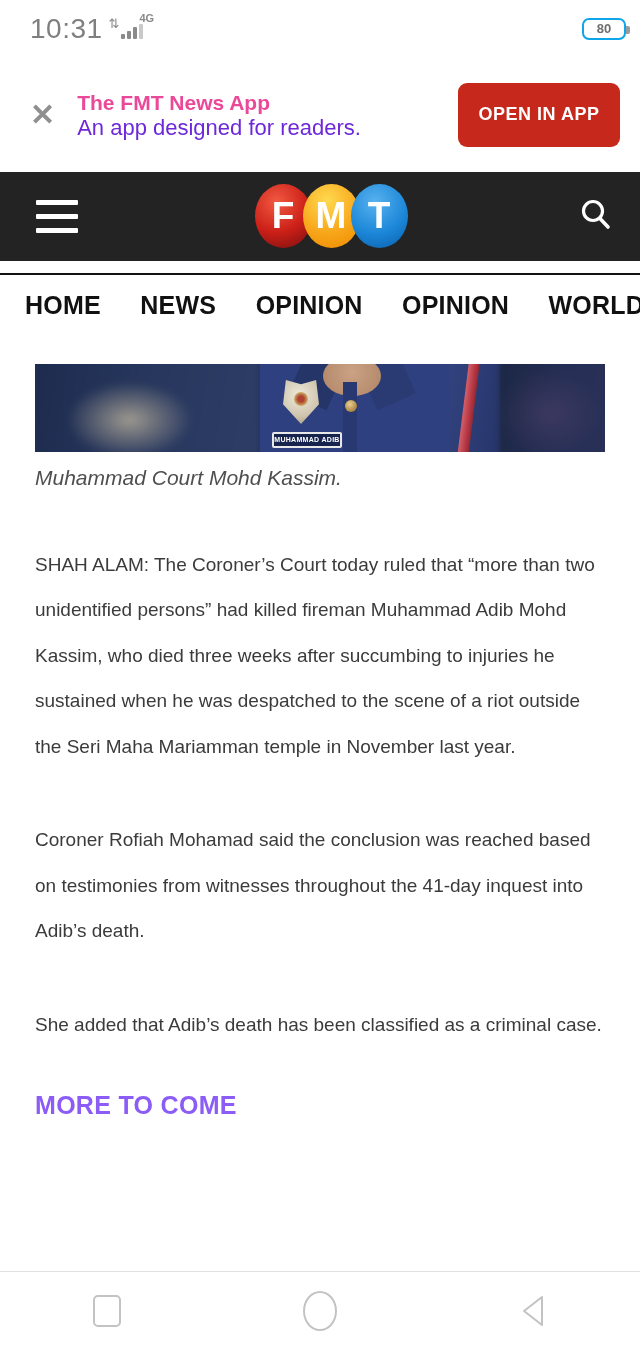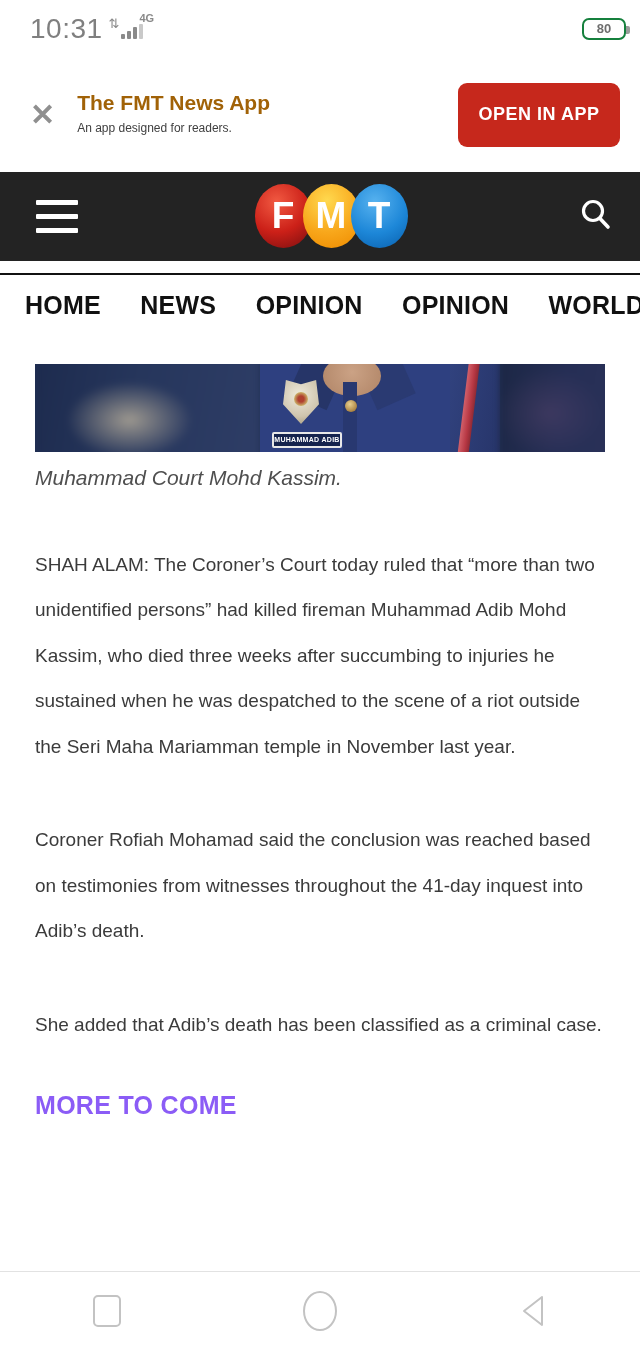--- a/index.html
+++ b/index.html
@@ -10,31 +10,31 @@
   .status-bar { height:60px; display:flex; align-items:center; padding:0 14px 0 30px; color:#7d7d7d; }
   .sb-time { font-size:28px; color:#7f7f7f; letter-spacing:0.5px; }
   .sb-data-arrows { font-size:13px; margin:-10px 0 0 6px; color:#8a8a8a; }
   .sb-net { display:flex; flex-direction:column; align-items:flex-start; margin-left:2px; margin-top:-6px; }
   .sb-4g { font-size:11px; font-weight:bold; color:#8a8a8a; line-height:10px; margin-left:18px; }
   .sb-bars { display:flex; align-items:flex-end; gap:2px; margin-top:1px; }
   .sb-bars i { display:block; width:4px; background:#8a8a8a; border-radius:1px; }
   .sb-bars i:nth-child(1){height:5px;} .sb-bars i:nth-child(2){height:8px;}
   .sb-bars i:nth-child(3){height:12px;} .sb-bars i:nth-child(4){height:15px; background:#c9c9c9;}
   .sb-spacer { flex:1; }
-  .sb-batt { position:relative; width:44px; height:22px; border:2px solid #15803d; border-radius:7px;
+  .sb-batt { position:relative; width:44px; height:22px; border:2px solid #0ea5e9; border-radius:7px;
              display:flex; align-items:center; justify-content:center; }
   .sb-batt-num { font-size:13px; font-weight:bold; color:#6e6e6e; }
   .sb-batt-nub { position:absolute; right:-6px; top:6px; width:4px; height:8px; background:#9b9b9b; border-radius:0 2px 2px 0; }
 
   
   .app-banner { height:95px; display:flex; align-items:center; padding:0 20px 0 24px; background:#fff; }
   .close-x { font-size:30px; color:#8f8f8f; font-weight:bold; line-height:1; padding:4px 6px; }
   .banner-text { margin-left:16px; flex:1; }
-  .banner-title { font-size:21px; font-weight:bold; color:#a16207; line-height:26px; }
-  .banner-sub { font-size:12px; color:#404040; line-height:24px; }
+  .banner-title { font-size:21px; font-weight:bold; color:#ec4899; line-height:26px; }
+  .banner-sub { font-size:22px; color:#6d28d9; line-height:24px; }
   .cta-btn { background:#c6281c; color:#fff; font-size:18px; font-weight:bold; letter-spacing:0.5px;
              border:none; border-radius:9px; padding:0 18px; height:64px; min-width:162px; }
 
   
   .site-header { height:93px; background:#232323; display:flex; align-items:center; justify-content:space-between; padding:0 26px 0 36px; }
   .hamburger { display:flex; flex-direction:column; gap:9px; width:42px; }
   .hamburger i { display:block; height:5px; background:#fff; border-radius:1px; }
   .logo { display:flex; align-items:center; margin-left:6px; }
   .logo .ball { width:57px; height:64px; border-radius:50%; display:flex; align-items:center; justify-content:center;
                 color:#fff; font-size:37px; font-weight:bold; font-family:"Liberation Sans",sans-serif; }

